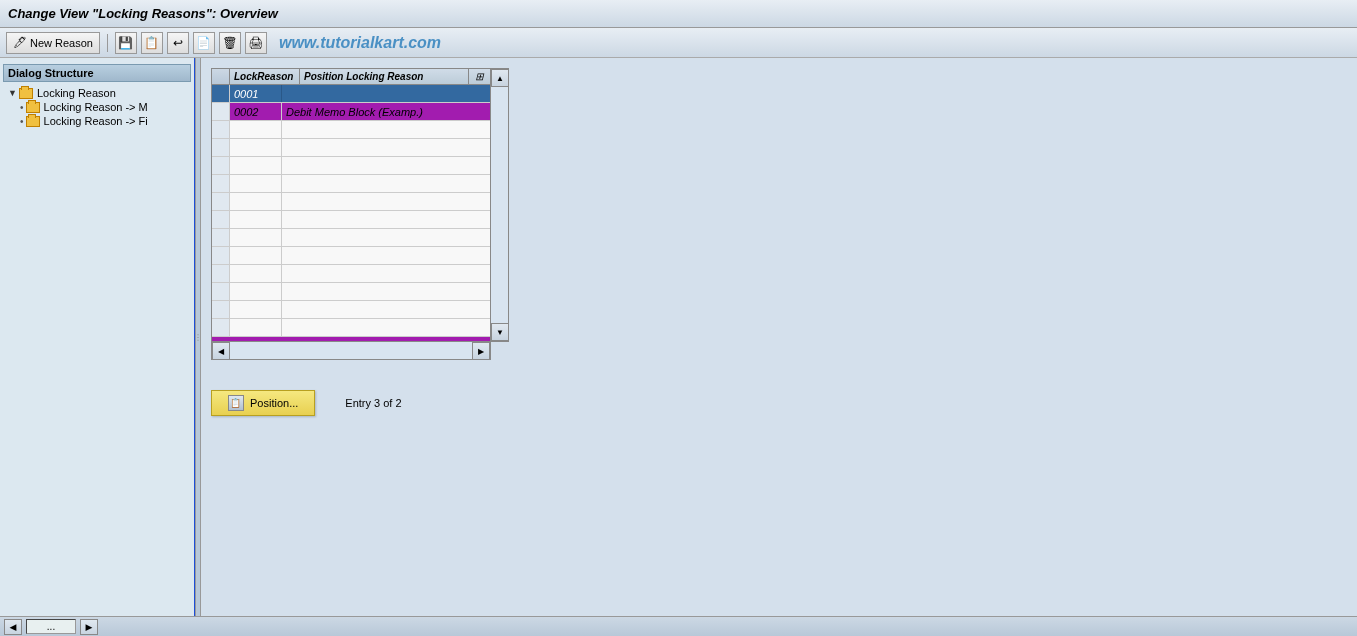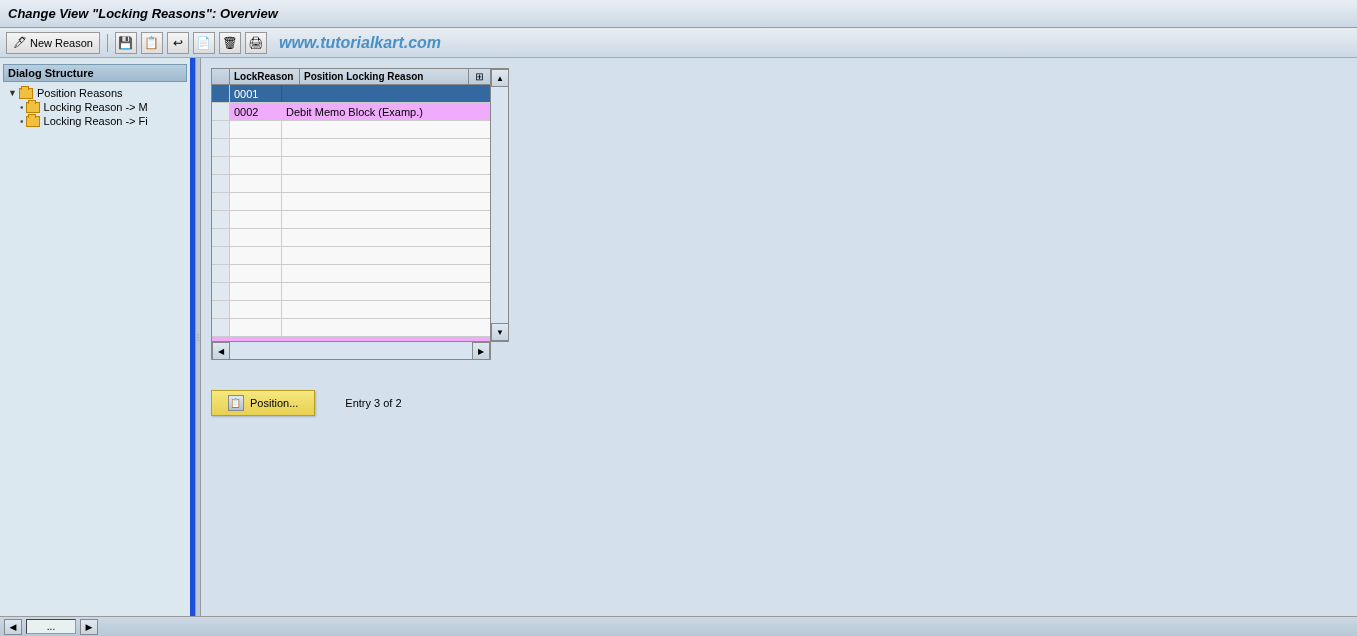--- a/index.html
+++ b/index.html
@@ -80,21 +80,21 @@
     
     #main-area {
       display: flex;
       height: calc(636px - 58px - 20px);
     }
 
     
     #left-panel {
       width: 195px;
       background: #dce8f0;
-      border-right: 5px solid #1d4ed8;
+      border-right: 1px solid #1d4ed8;
       padding: 4px 0;
       min-height: 100%;
     }
 
     #dialog-structure-title {
       background: linear-gradient(to bottom, #b8cfe0, #a0b8cc);
       border: 1px solid #7a9ab0;
       margin: 2px 3px 4px 3px;
       padding: 2px 4px;
       font-weight: bold;
@@ -138,24 +138,25 @@
 
     
     #right-panel {
       flex: 1;
       padding: 10px;
       background: #d4e0ec;
     }
 
     #table-container {
       border: 1px solid #888;
-      background: #f0abfc;
+      background: #a21caf;
       width: 280px;
       display: inline-block;
       vertical-align: top;
+      font-style: italic;
     }
 
     #table-header {
       display: flex;
       background: linear-gradient(to bottom, #ccd8e4, #b8c8d8);
       border-bottom: 1px solid #888;
     }
 
     .col-lockreason {
       width: 70px;
@@ -378,21 +379,21 @@
 </div>
 
 <div id="main-area" style="position:relative;">
 
   <div id="left-panel">
     <div id="dialog-structure-title">Dialog Structure</div>
 
     <div class="tree-item tree-indent-1">
       <span class="tree-arrow">▼</span>
       <span class="folder-icon"></span>
-      <span>Position Reasons</span>
+      <span>Locking Reason</span>
     </div>
 
     <div class="tree-item tree-indent-2">
       <span class="tree-dot">•</span>
       <span class="folder-icon"></span>
       <span>Locking Reason -&gt; M</span>
     </div>
 
     <div class="tree-item tree-indent-2">
       <span class="tree-dot">•</span>

